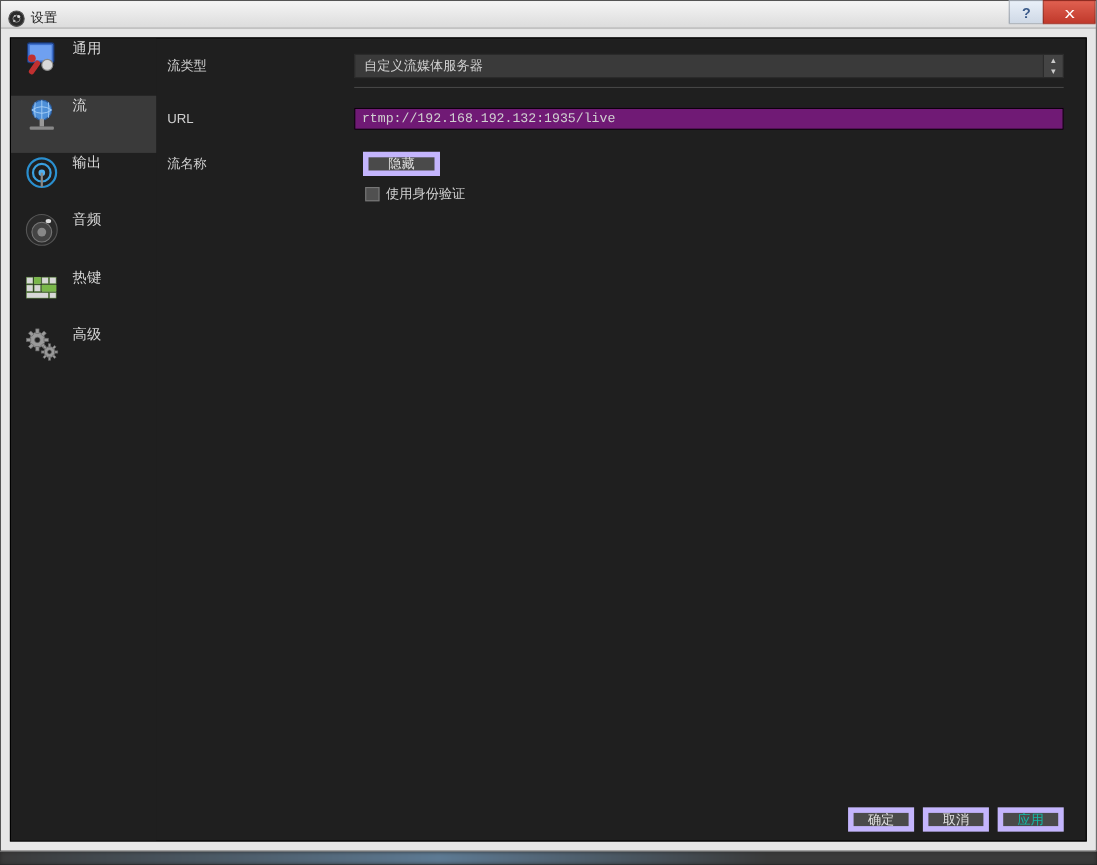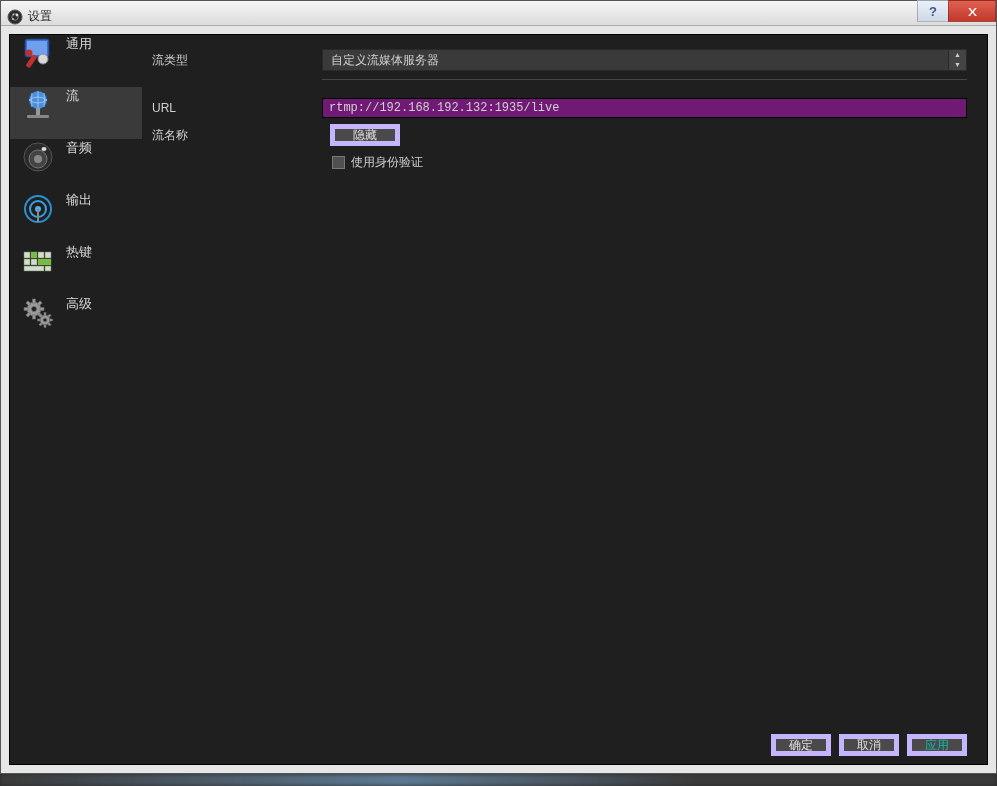--- a/index.html
+++ b/index.html
@@ -182,21 +182,21 @@
   align-items: center;
   margin-left: 180px;
   gap: 6px;
   text-align: center;
 }
 .checkbox {
   width: 13px; height: 13px;
   background: #505050;
   border: 1px solid #777;
 }
-.row-url { margin-bottom: 6px; }
+.row-url { margin-bottom: 20px; }
 .row-name { margin-bottom: 8px; }
 .row-name .text-input { flex: 1; }
 .row-name .btn { margin-left: 8px; }
 
 
 .footer {
   position: absolute;
   right: 20px;
   bottom: 8px;
   display: flex;
@@ -264,39 +264,39 @@
               <rect x="15" y="20" width="4" height="7" fill="#999"></rect>
               <rect x="6" y="27" width="22" height="3" rx="1" fill="#888"></rect>
             </svg>
           </span>
           <span class="lbl">流</span>
         </div>
 
         <div class="side-item">
           <span class="icon">
             <svg width="34" height="34" viewBox="0 0 34 34">
+              <circle cx="17" cy="17" r="13" fill="none" stroke="#2a8fcf" stroke-width="2"></circle>
+              <circle cx="17" cy="17" r="8" fill="none" stroke="#3aa0e0" stroke-width="2"></circle>
+              <circle cx="17" cy="17" r="3" fill="#50b0f0"></circle>
+              <rect x="16" y="17" width="2" height="13" fill="#888"></rect>
+            </svg>
+          </span>
+          <span class="lbl">输出</span>
+        </div>
+
+        <div class="side-item">
+          <span class="icon">
+            <svg width="34" height="34" viewBox="0 0 34 34">
               <circle cx="17" cy="17" r="14" fill="#2a2a2a" stroke="#555"></circle>
               <circle cx="17" cy="19" r="9" fill="#444" stroke="#777"></circle>
               <circle cx="17" cy="19" r="4" fill="#888"></circle>
               <ellipse cx="23" cy="9" rx="2.5" ry="2" fill="#ddd"></ellipse>
             </svg>
           </span>
           <span class="lbl">音频</span>
-        </div>
-
-        <div class="side-item">
-          <span class="icon">
-            <svg width="34" height="34" viewBox="0 0 34 34">
-              <circle cx="17" cy="17" r="13" fill="none" stroke="#2a8fcf" stroke-width="2"></circle>
-              <circle cx="17" cy="17" r="8" fill="none" stroke="#3aa0e0" stroke-width="2"></circle>
-              <circle cx="17" cy="17" r="3" fill="#50b0f0"></circle>
-              <rect x="16" y="17" width="2" height="13" fill="#888"></rect>
-            </svg>
-          </span>
-          <span class="lbl">输出</span>
         </div>
 
 
         <div class="side-item">
           <span class="icon">
             <svg width="34" height="34" viewBox="0 0 34 34">
               <g fill="#d8d8d8" stroke="#5a8a3a" stroke-width="0.5">
                 <rect x="3" y="8" width="6" height="6"></rect>
                   <rect x="10" y="8" width="6" height="6"></rect>
                   <rect x="17" y="8" width="6" height="6"></rect>

